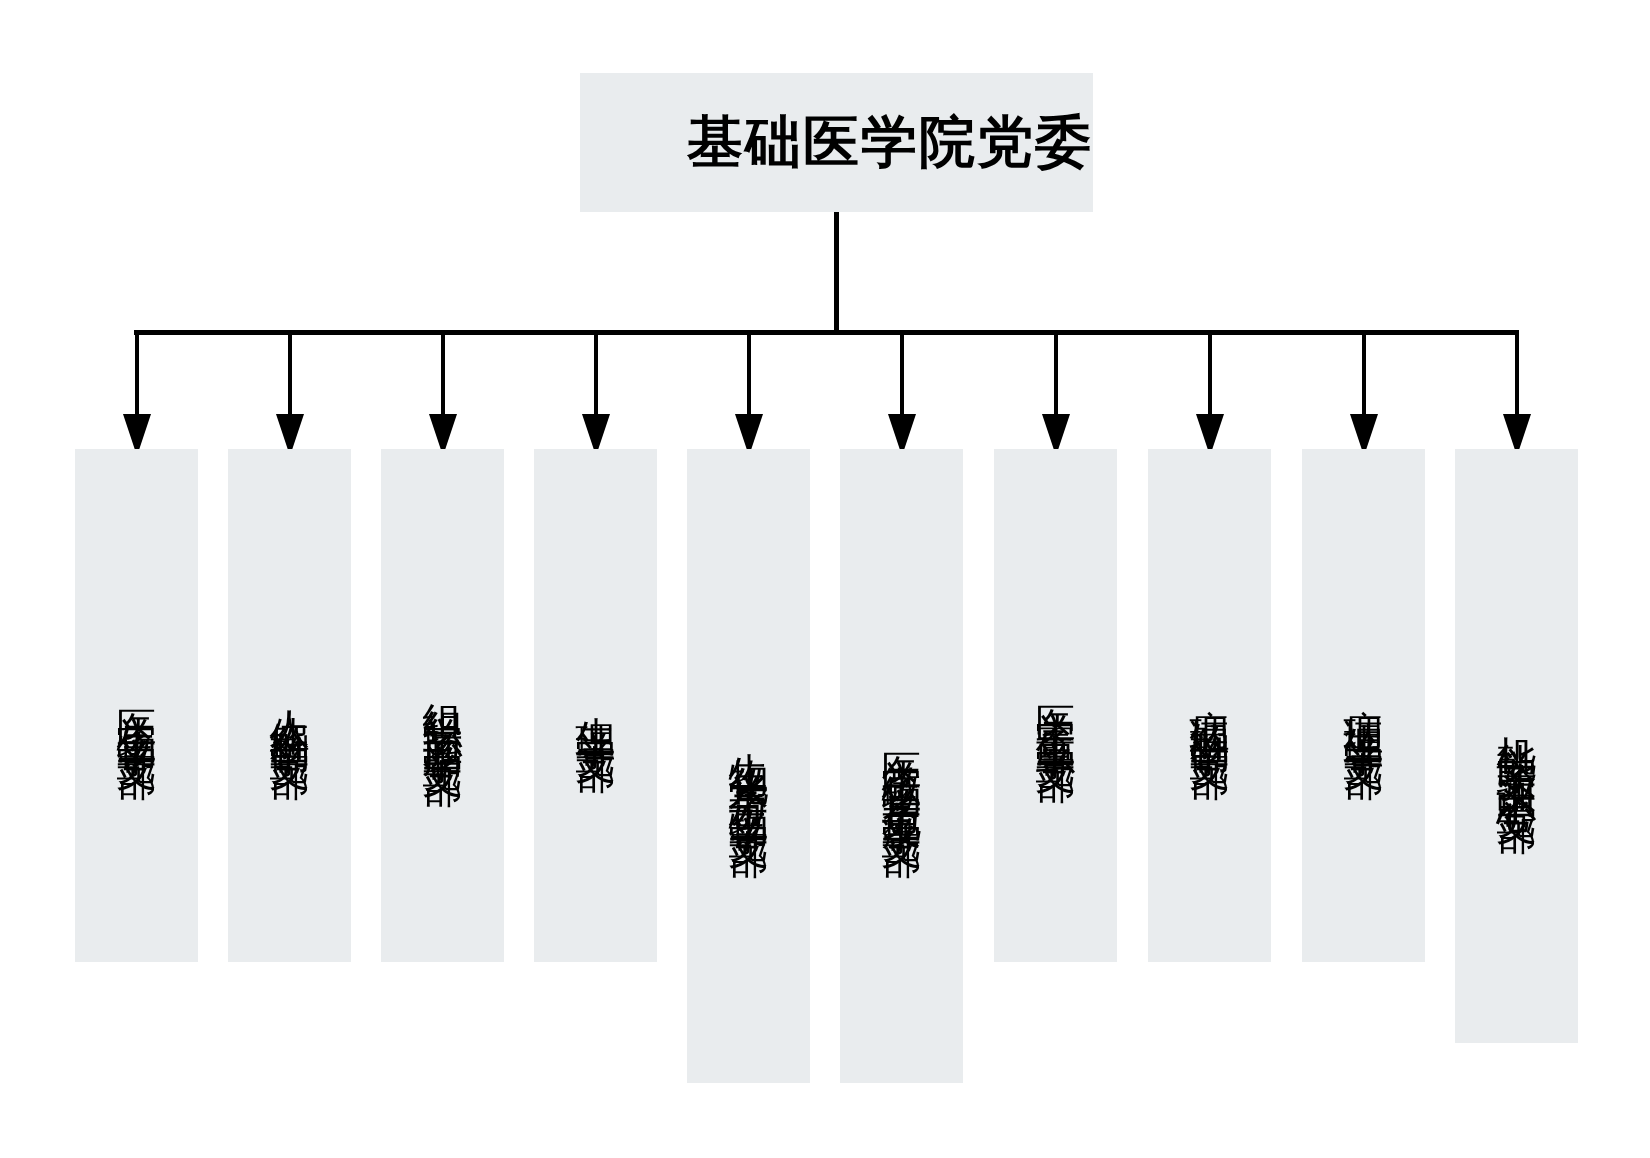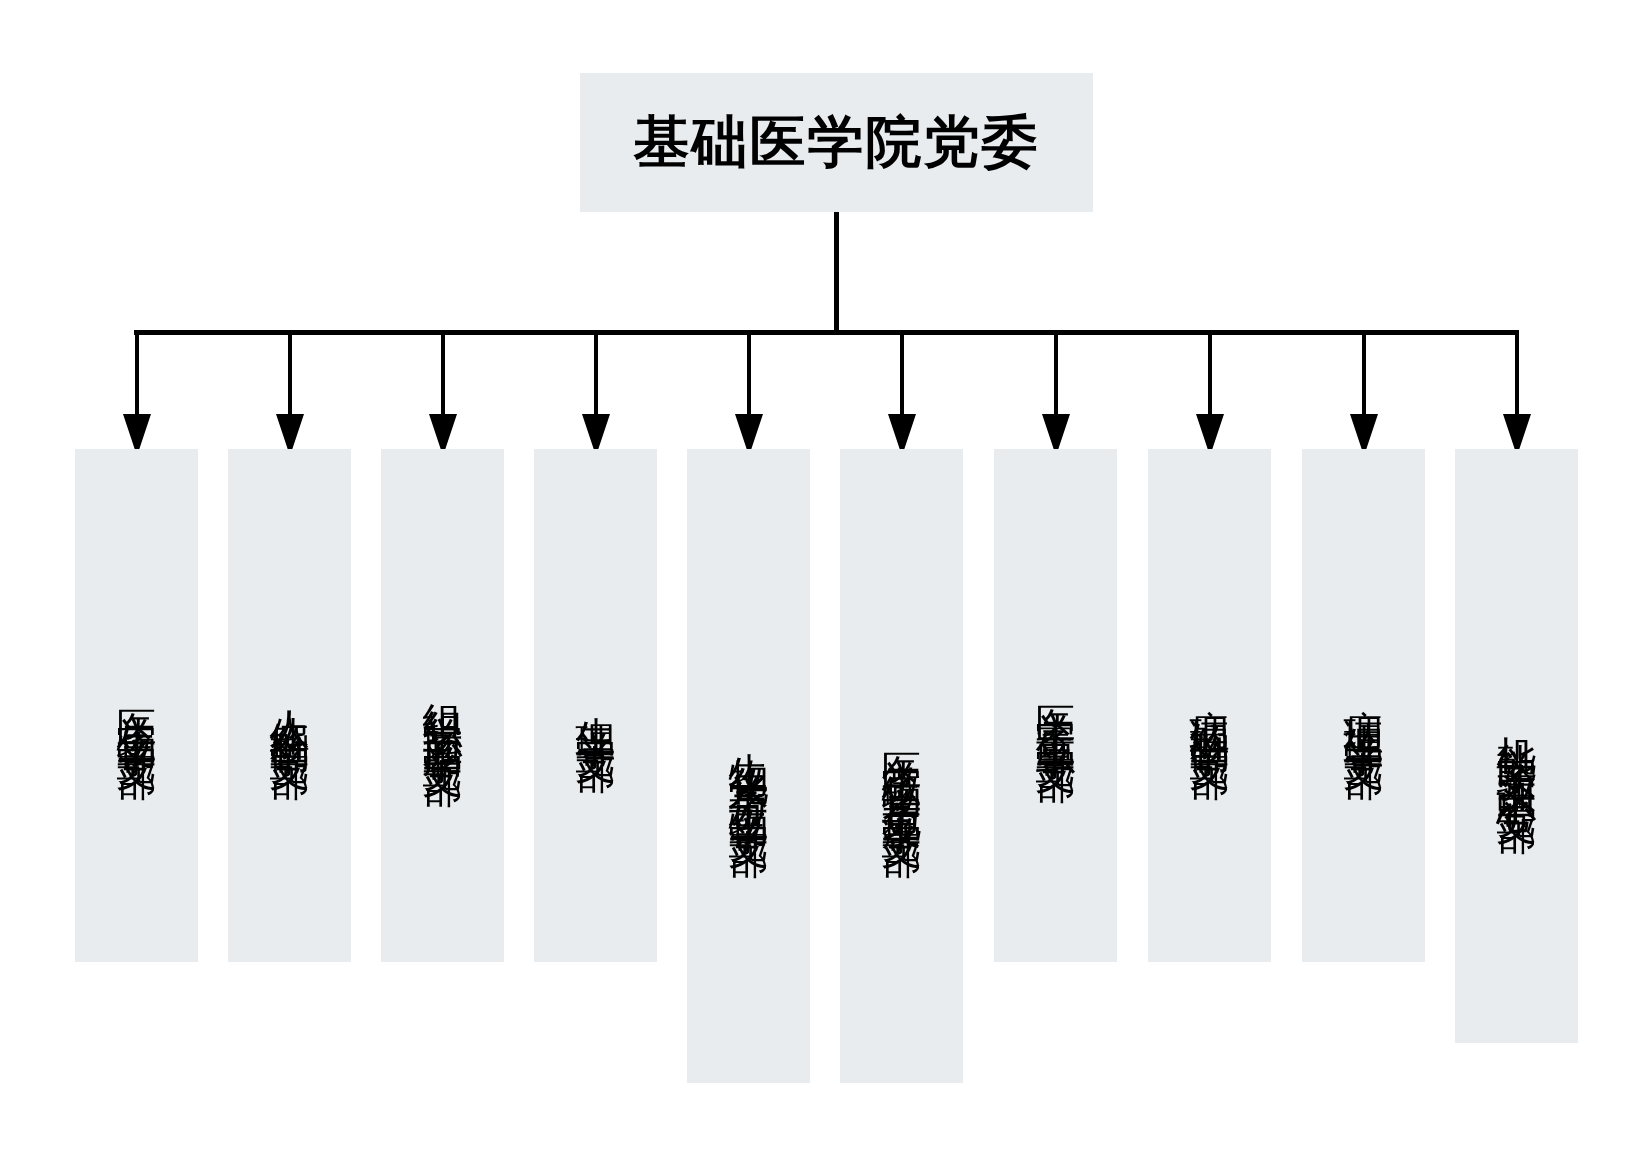--- a/index.html
+++ b/index.html
@@ -17,21 +17,21 @@
   }
   .top-box {
     position: absolute;
     left: 580px;
     top: 73px;
     width: 513px;
     height: 139px;
     background: var(--node-fill, #e9ecee);
     display: flex;
     align-items: center;
-    justify-content: center;
+    justify-content: flex-end;
   }
   .top-box span {
     font-size: 56px;
     font-weight: 700;
     letter-spacing: 2px;
     color: var(--text, #000000);
     white-space: nowrap;
   }
   .line {
     position: absolute;

